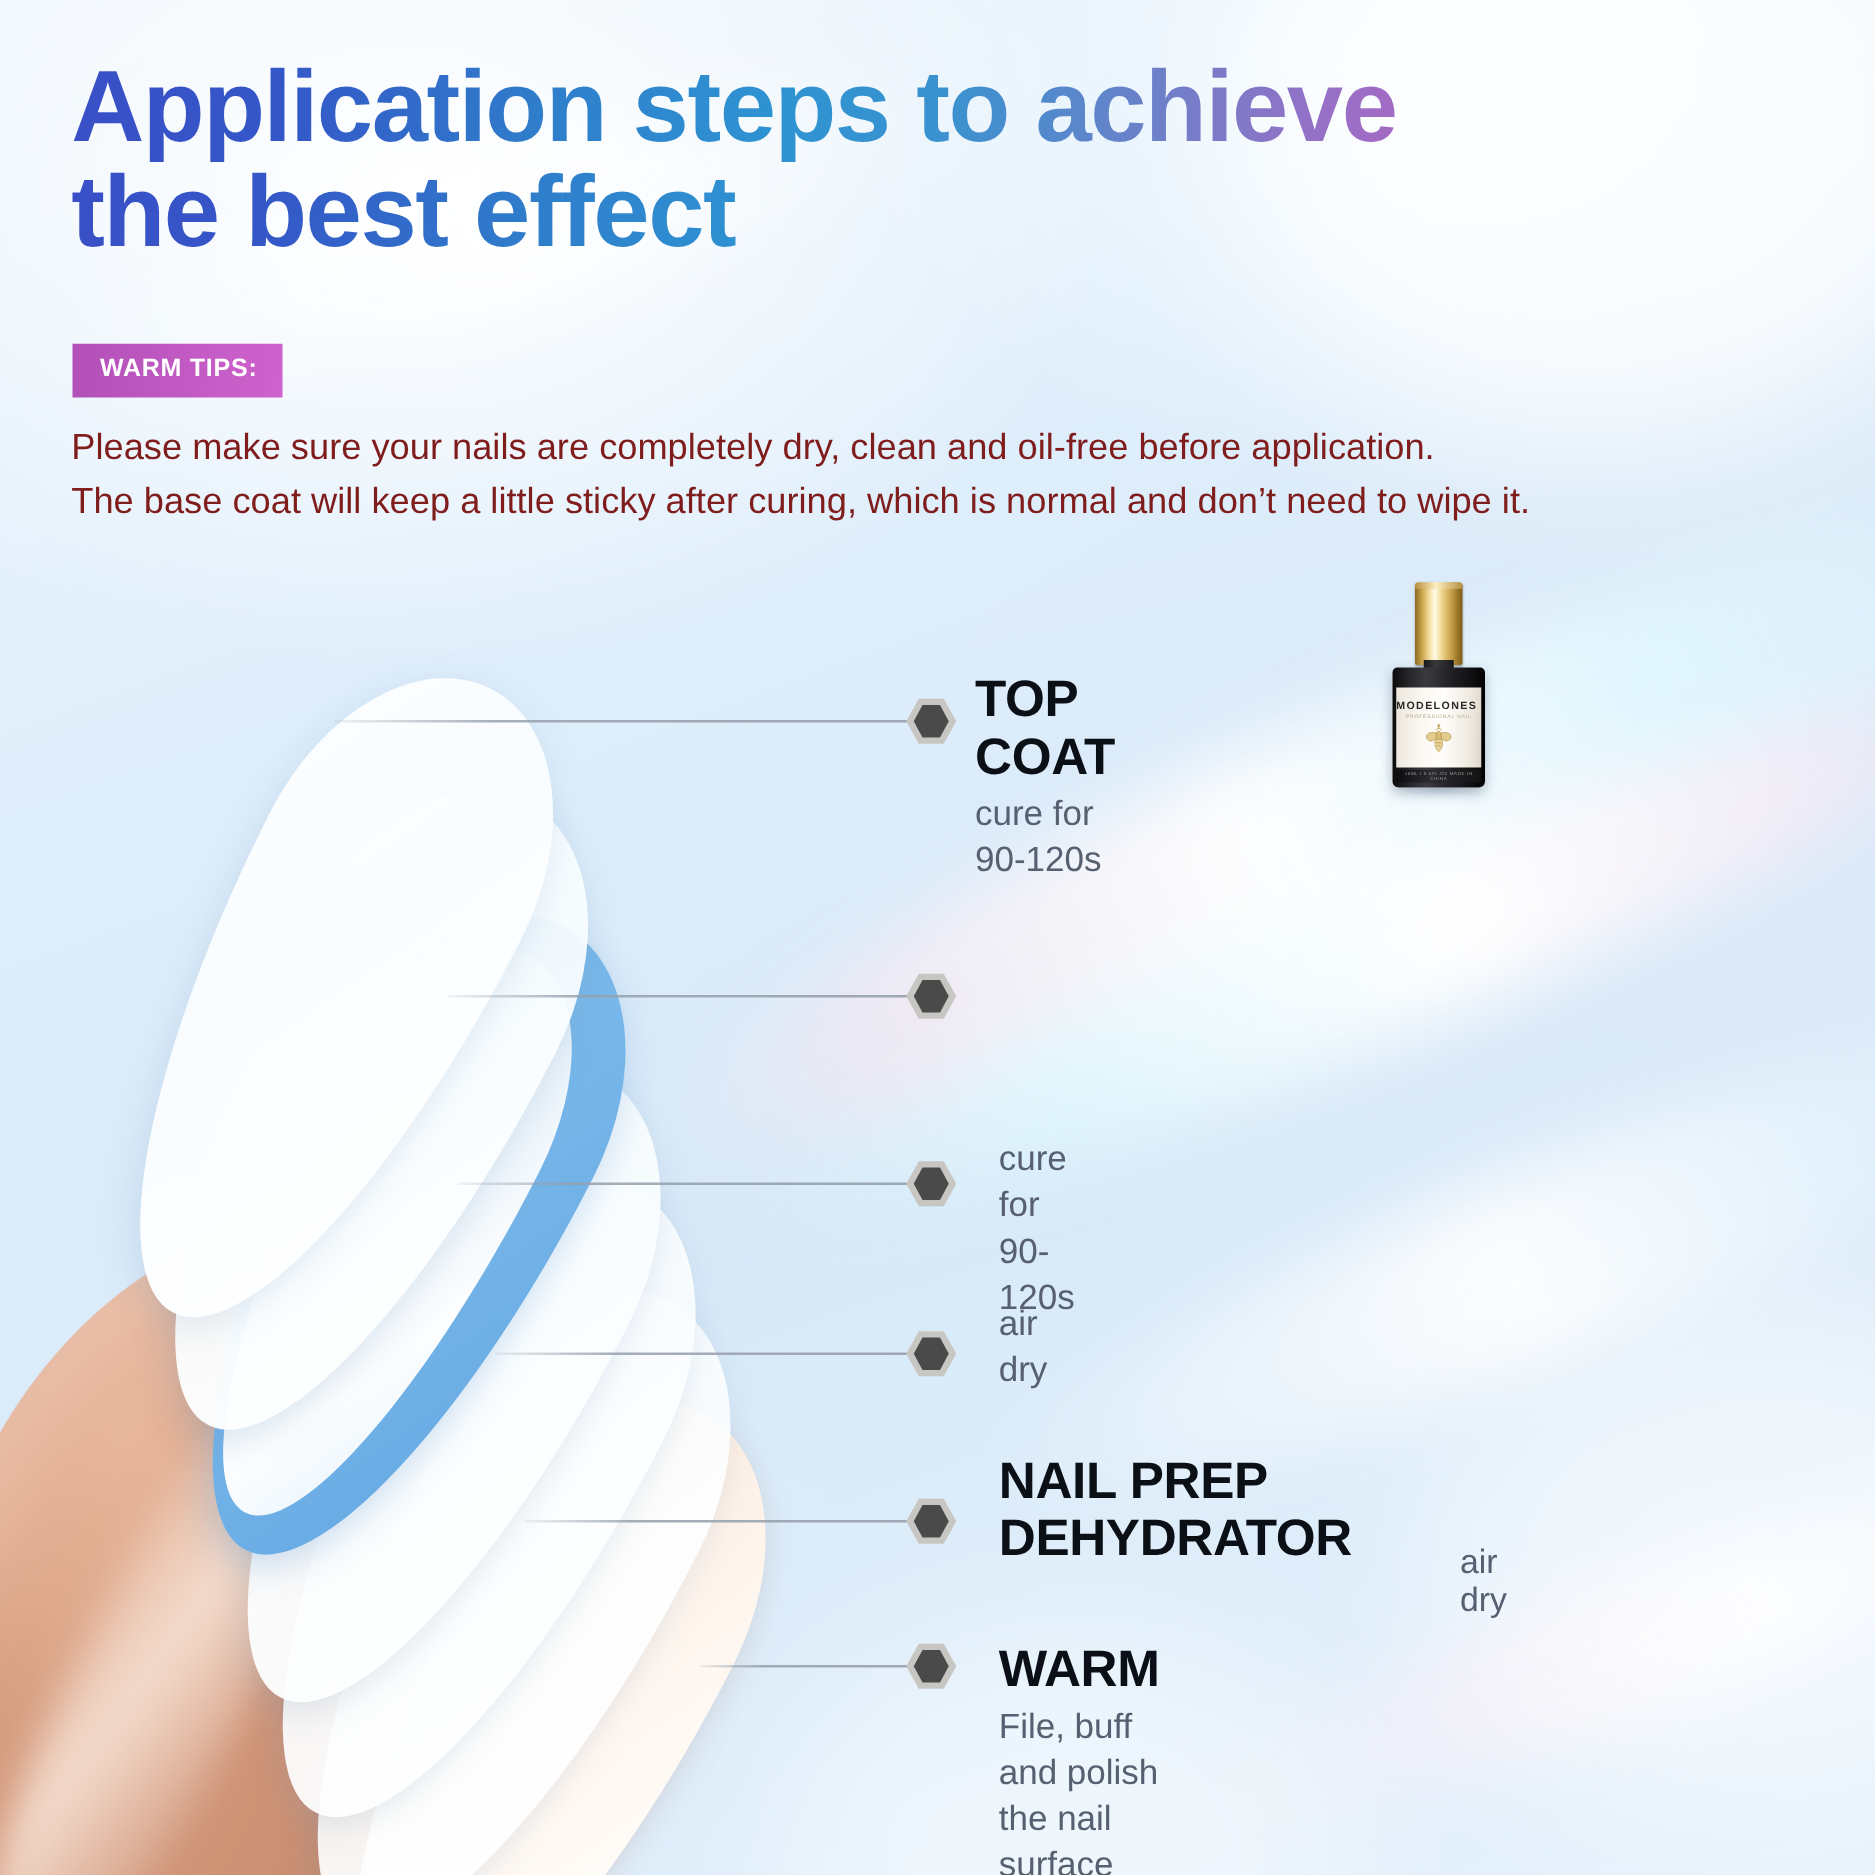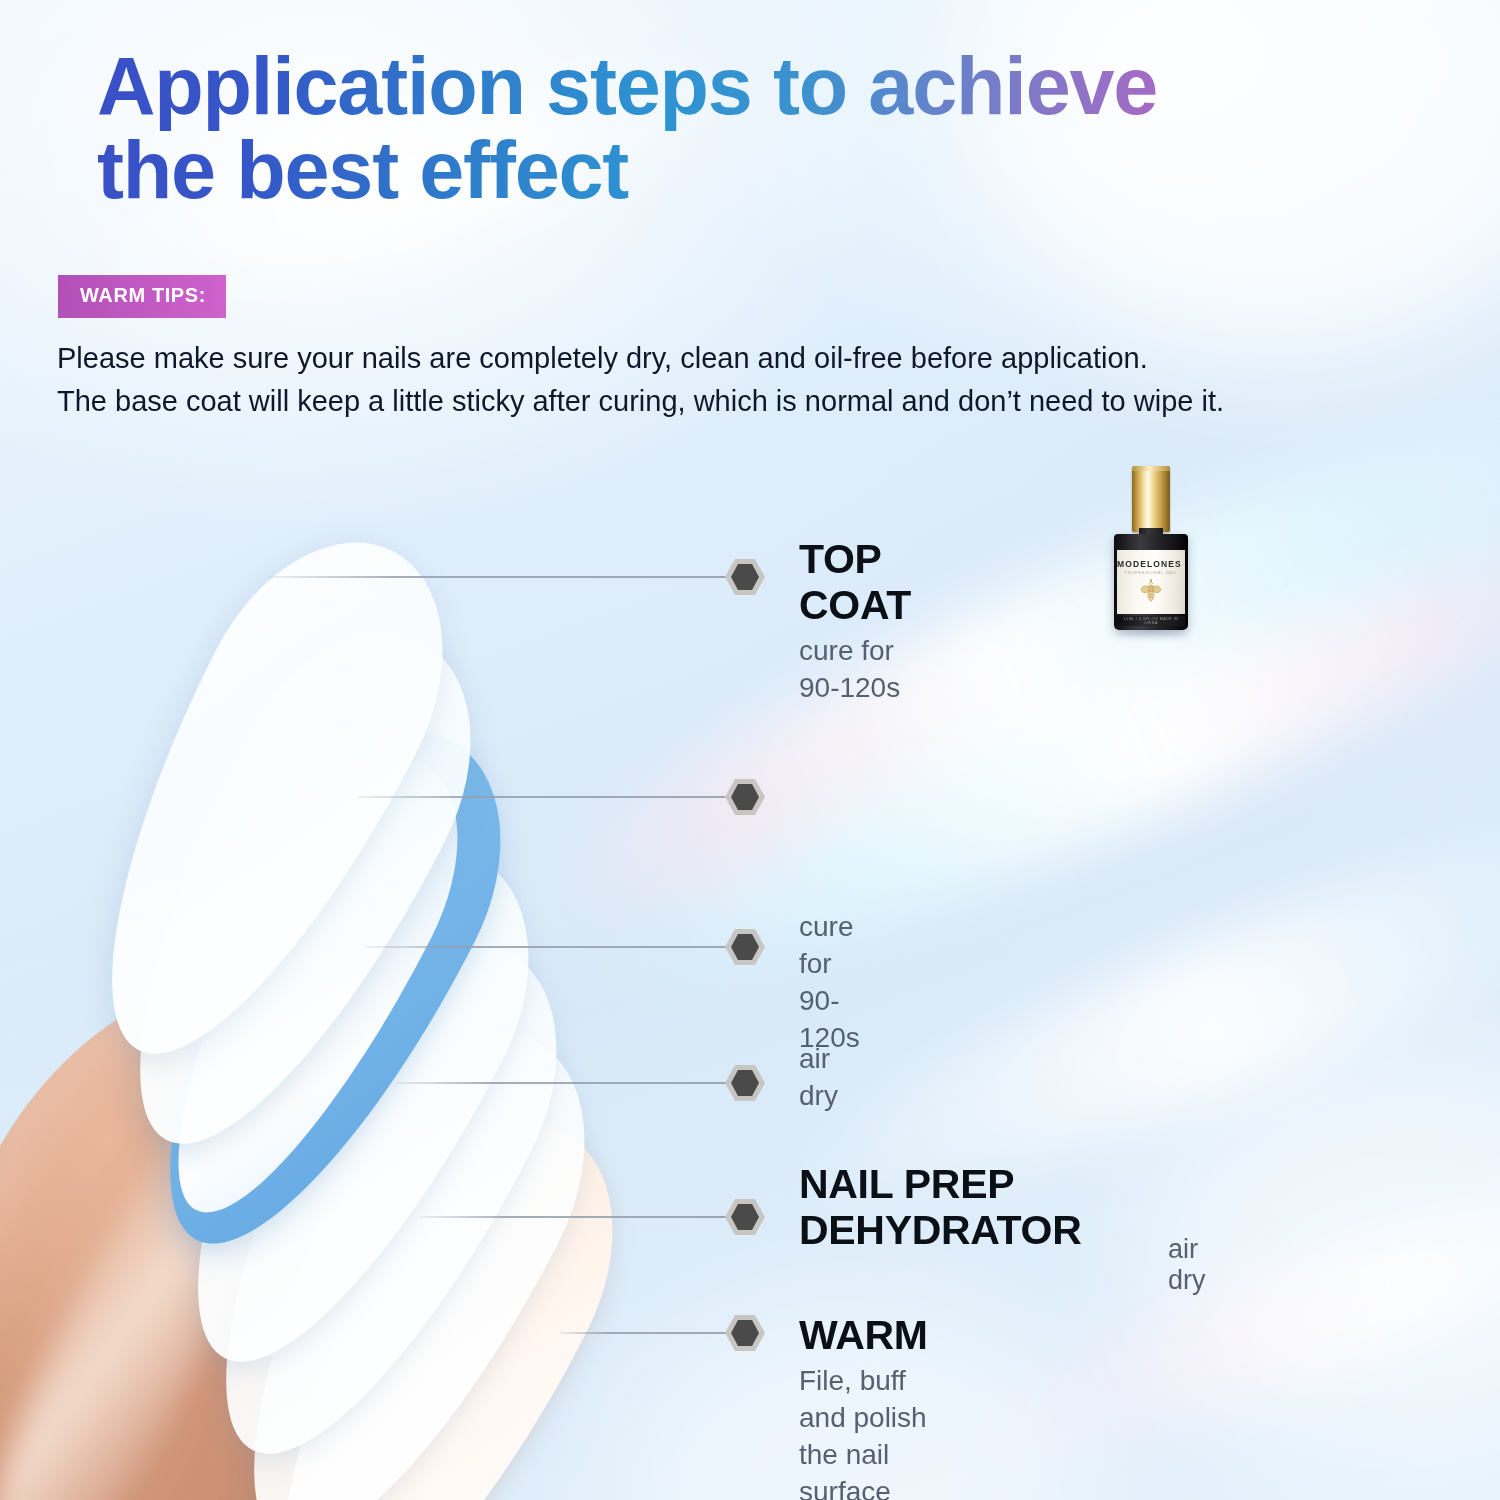--- a/index.html
+++ b/index.html
@@ -65,31 +65,30 @@
   #title {
     position:absolute; left:57px; top:44px; width:1400px;
     font-size:81px; font-weight:700; line-height:1.04;
     letter-spacing:-1.2px;
     background:linear-gradient(96deg,
       #3a4fc6 0%, #3457c8 12%, #2f7ecb 27%, #2e93d2 40%,
       #3b92cf 50%, #6f7fc9 62%, #9a6fc6 72%, #bf5cbd 84%, #c957c2 100%);
     -webkit-background-clip:text; background-clip:text;
     color:transparent; -webkit-text-fill-color:transparent;
     white-space:pre-line;
-    margin-left:40px;
   }
   #warm-tips-badge {
     position:absolute; left:58px; top:275px;
     padding:9px 20px 11px 22px;
     background:linear-gradient(92deg,#b250b8 0%,#c159c3 50%,#cf62cc 100%);
     color:#ffffff; font-size:20px; font-weight:700; letter-spacing:.6px;
   }
   #tips-body {
     position:absolute; left:57px; top:337px; width:1420px;
-    font-size:29px; line-height:1.48; color:#0f172a; font-weight:400;
+    font-size:29px; line-height:1.48; color:#7f1d1d; font-weight:400;
     white-space:pre-line;
   }
 
   
   #illustration { position:absolute; left:0; top:380px; width:760px; height:1120px; z-index:3; }
   
   #finger {
     position:absolute; left:100px; top:620px;
     width:430px; height:740px;
     transform:rotate(27deg);
@@ -292,21 +291,21 @@
 <div id="callouts">
 
   <div class="callout">
     <div class="leader" style="left:268px; top:576px; width:462px;"></div>
     <div class="hexmark" style="left:723px; top:557px;">
       <svg viewBox="0 0 44 40">
           <polygon points="12,2 32,2 42,20 32,38 12,38 2,20" fill="#c8c6c2"></polygon>
           <polygon points="15,7 29,7 36,20 29,33 15,33 8,20" fill="#4a4a4a"></polygon>
         </svg>
     </div>
-    <div class="ctext" style="left:799px; top:537px;">
+    <div class="ctext" style="left:780px; top:537px;">
       <div class="ctitle">TOP COAT</div>
       <div class="csub">cure for 90-120s</div>
     </div>
   </div>
 
   <div class="callout">
     <div class="leader" style="left:358px; top:796px; width:372px;"></div>
     <div class="hexmark" style="left:723px; top:777px;">
       <svg viewBox="0 0 44 40">
           <polygon points="12,2 32,2 42,20 32,38 12,38 2,20" fill="#c8c6c2"></polygon>

